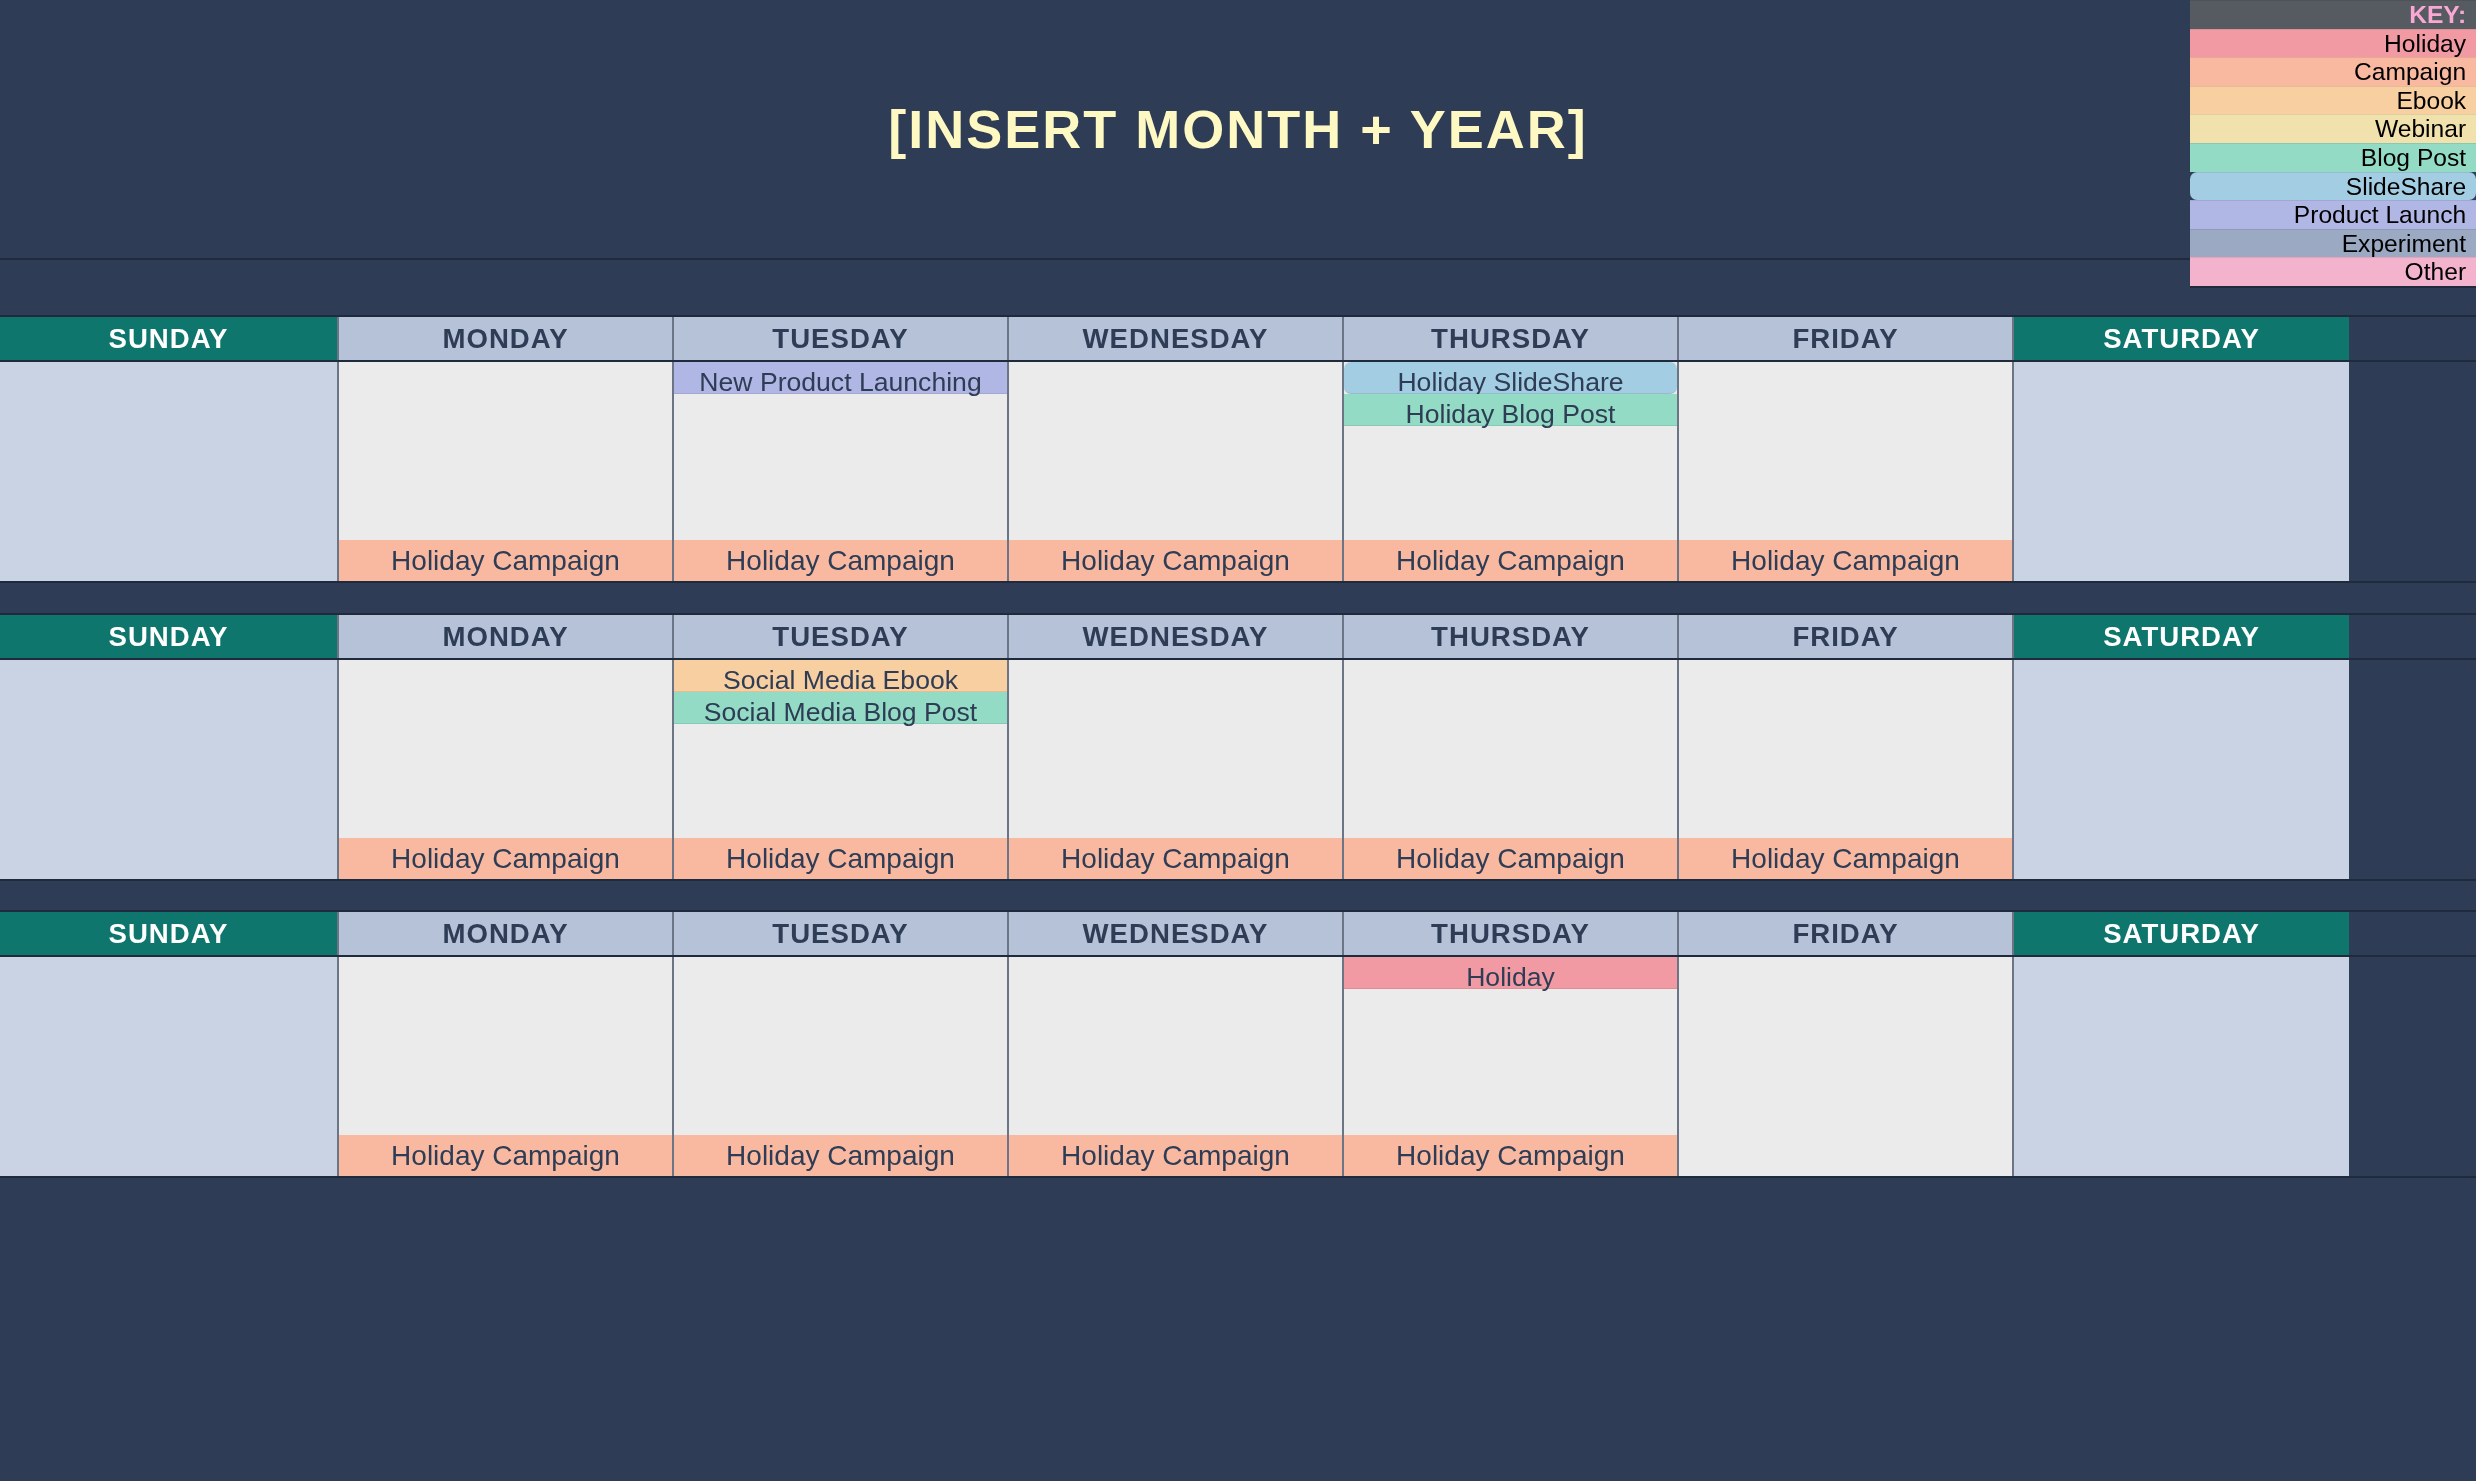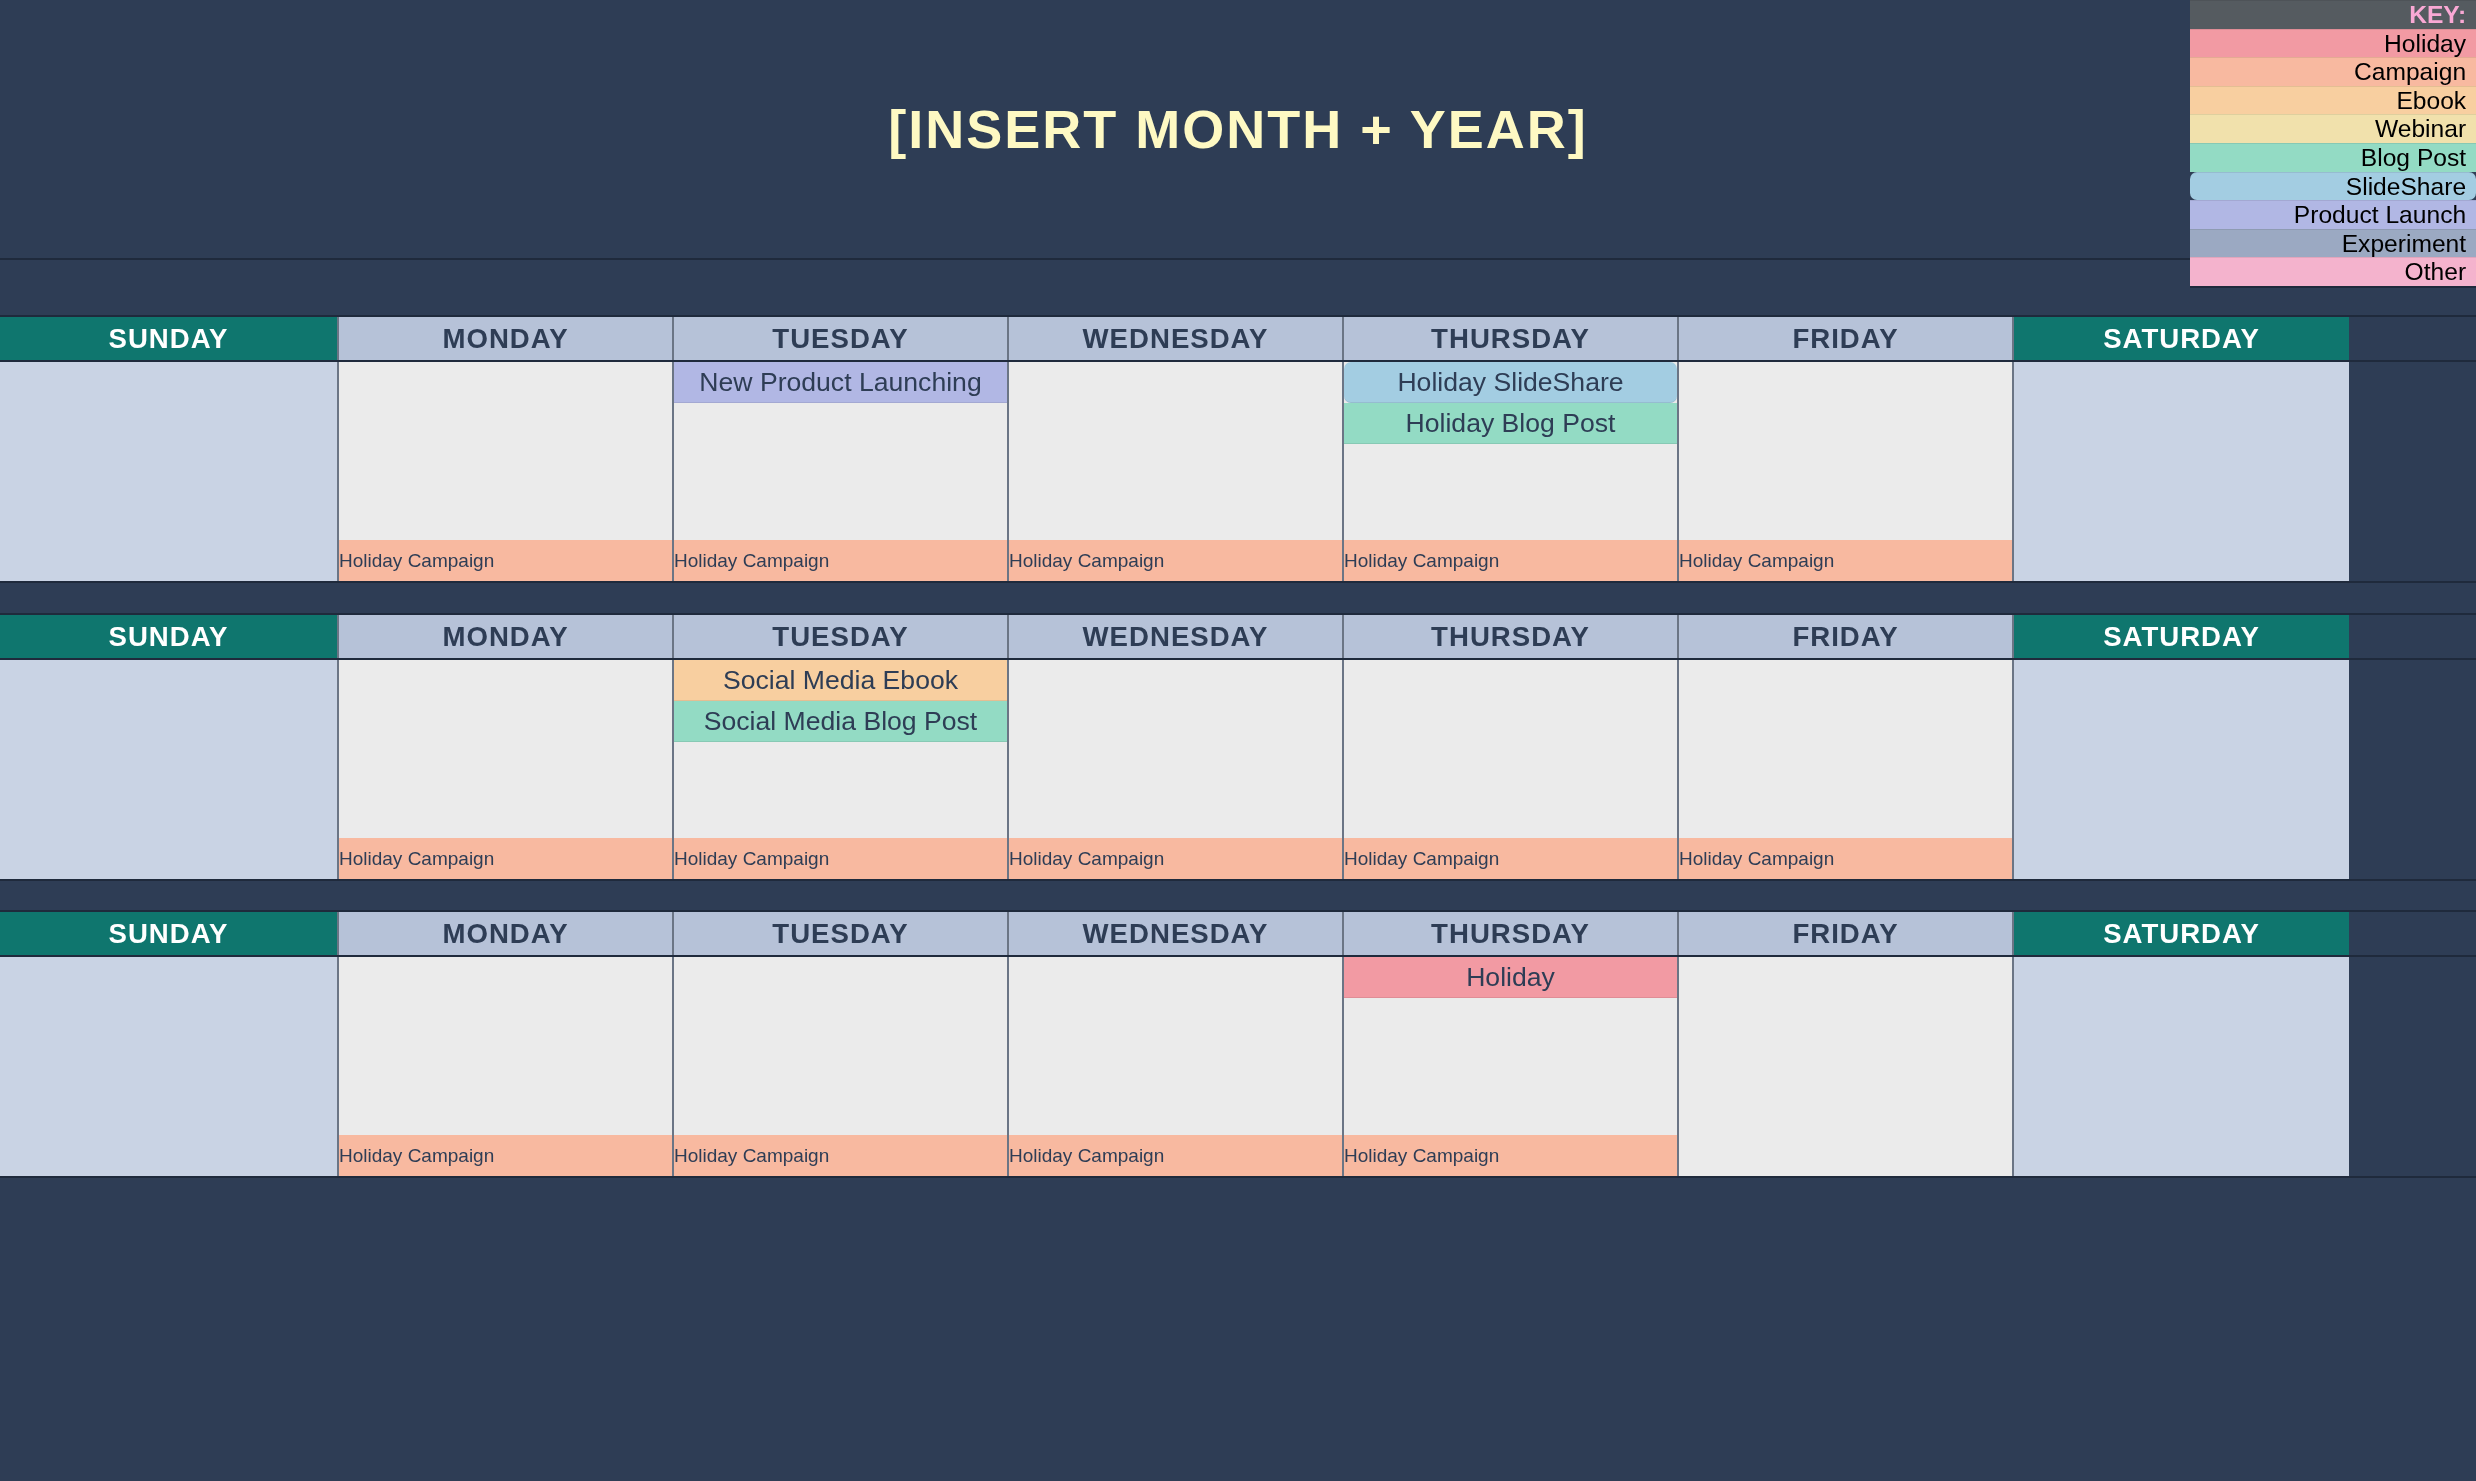--- a/index.html
+++ b/index.html
@@ -86,33 +86,33 @@
     position: relative;
     border-right: 2px solid #6b7585;
     display: flex;
     flex-direction: column;
   }
   .day-cell:last-child { border-right: none; }
   .cell-weekend { background:#c9d3e4; }
   .cell-weekday { background:#ebebeb; }
 
   .event {
-    height: 41px;
+    height: 32px;
     line-height: 41px;
     text-align: center;
     font-size: 26.6px;
     color:#2e3d55;
     border-bottom: 1px solid rgba(0,0,0,0.08);
   }
   .spacer { flex: 1; }
   .bottom-event {
     height: 41px;
     line-height: 41px;
-    text-align: left;
-    font-size: 19px;
+    text-align: center;
+    font-size: 28px;
     color:#2e3d55;
   }
 </style>
 </head>
 <body>
 
 <div class="page">
 
   <div class="header">
     <div class="title">[INSERT MONTH + YEAR]</div>

